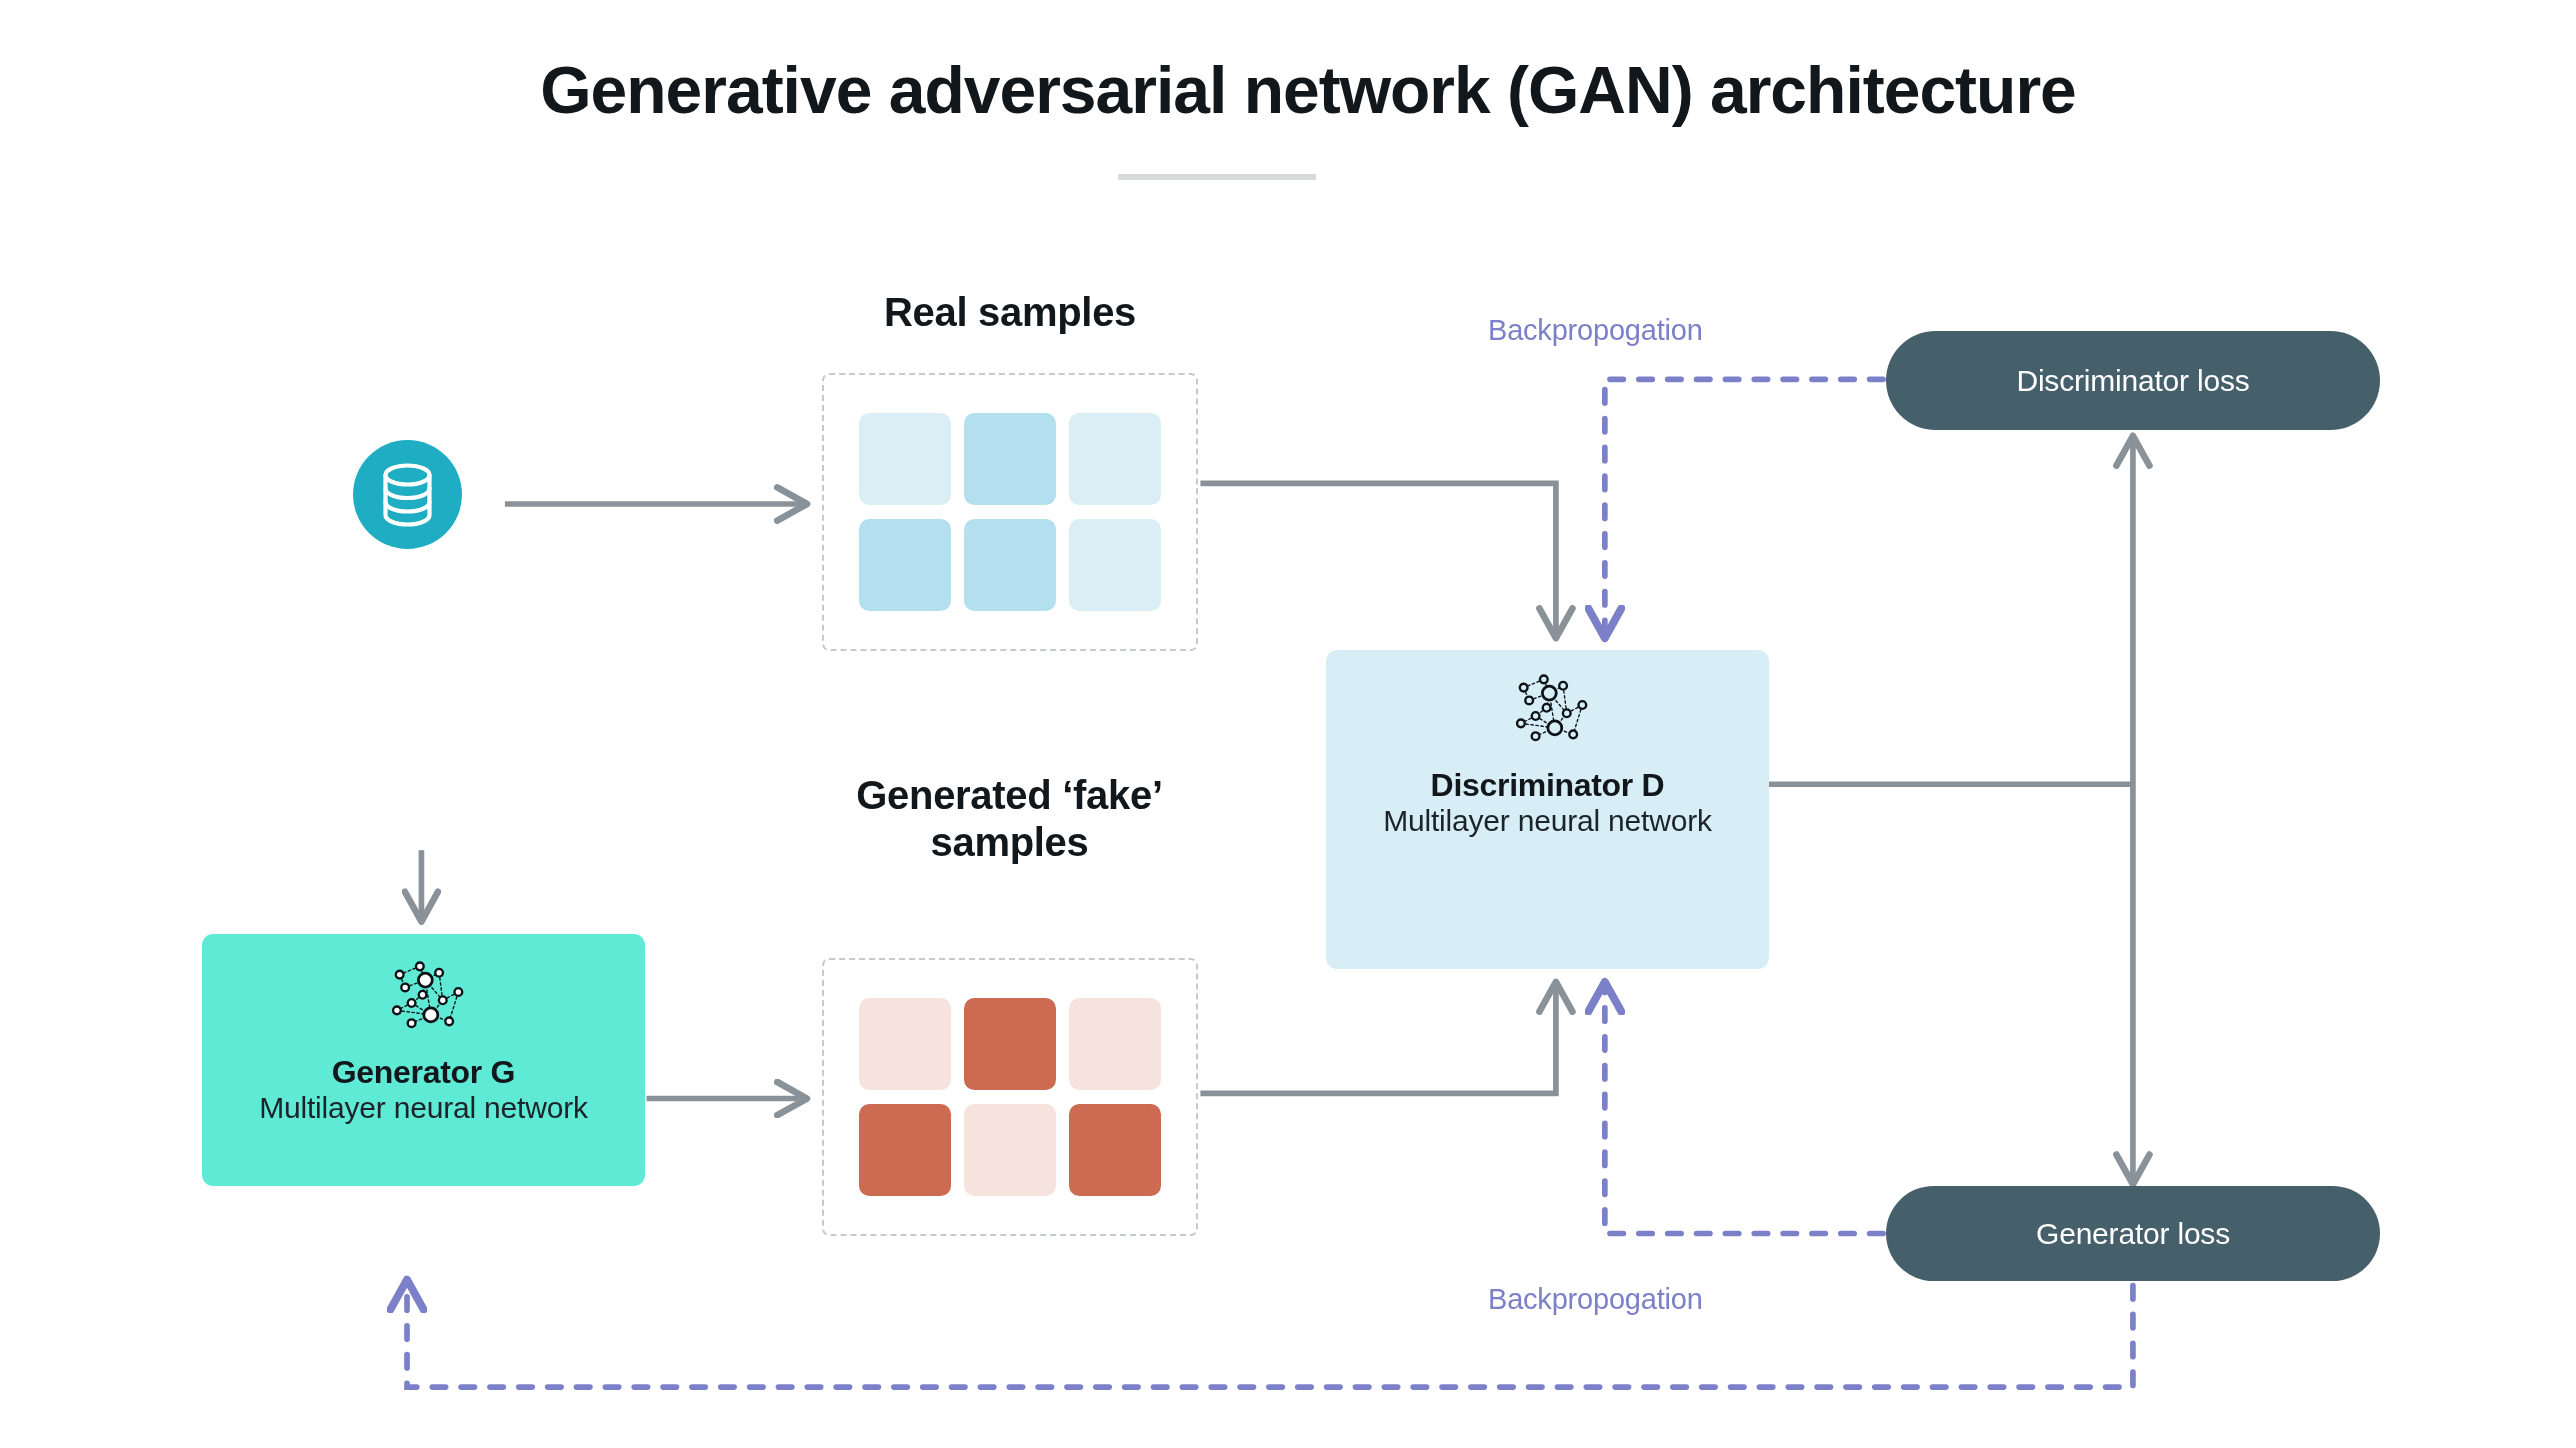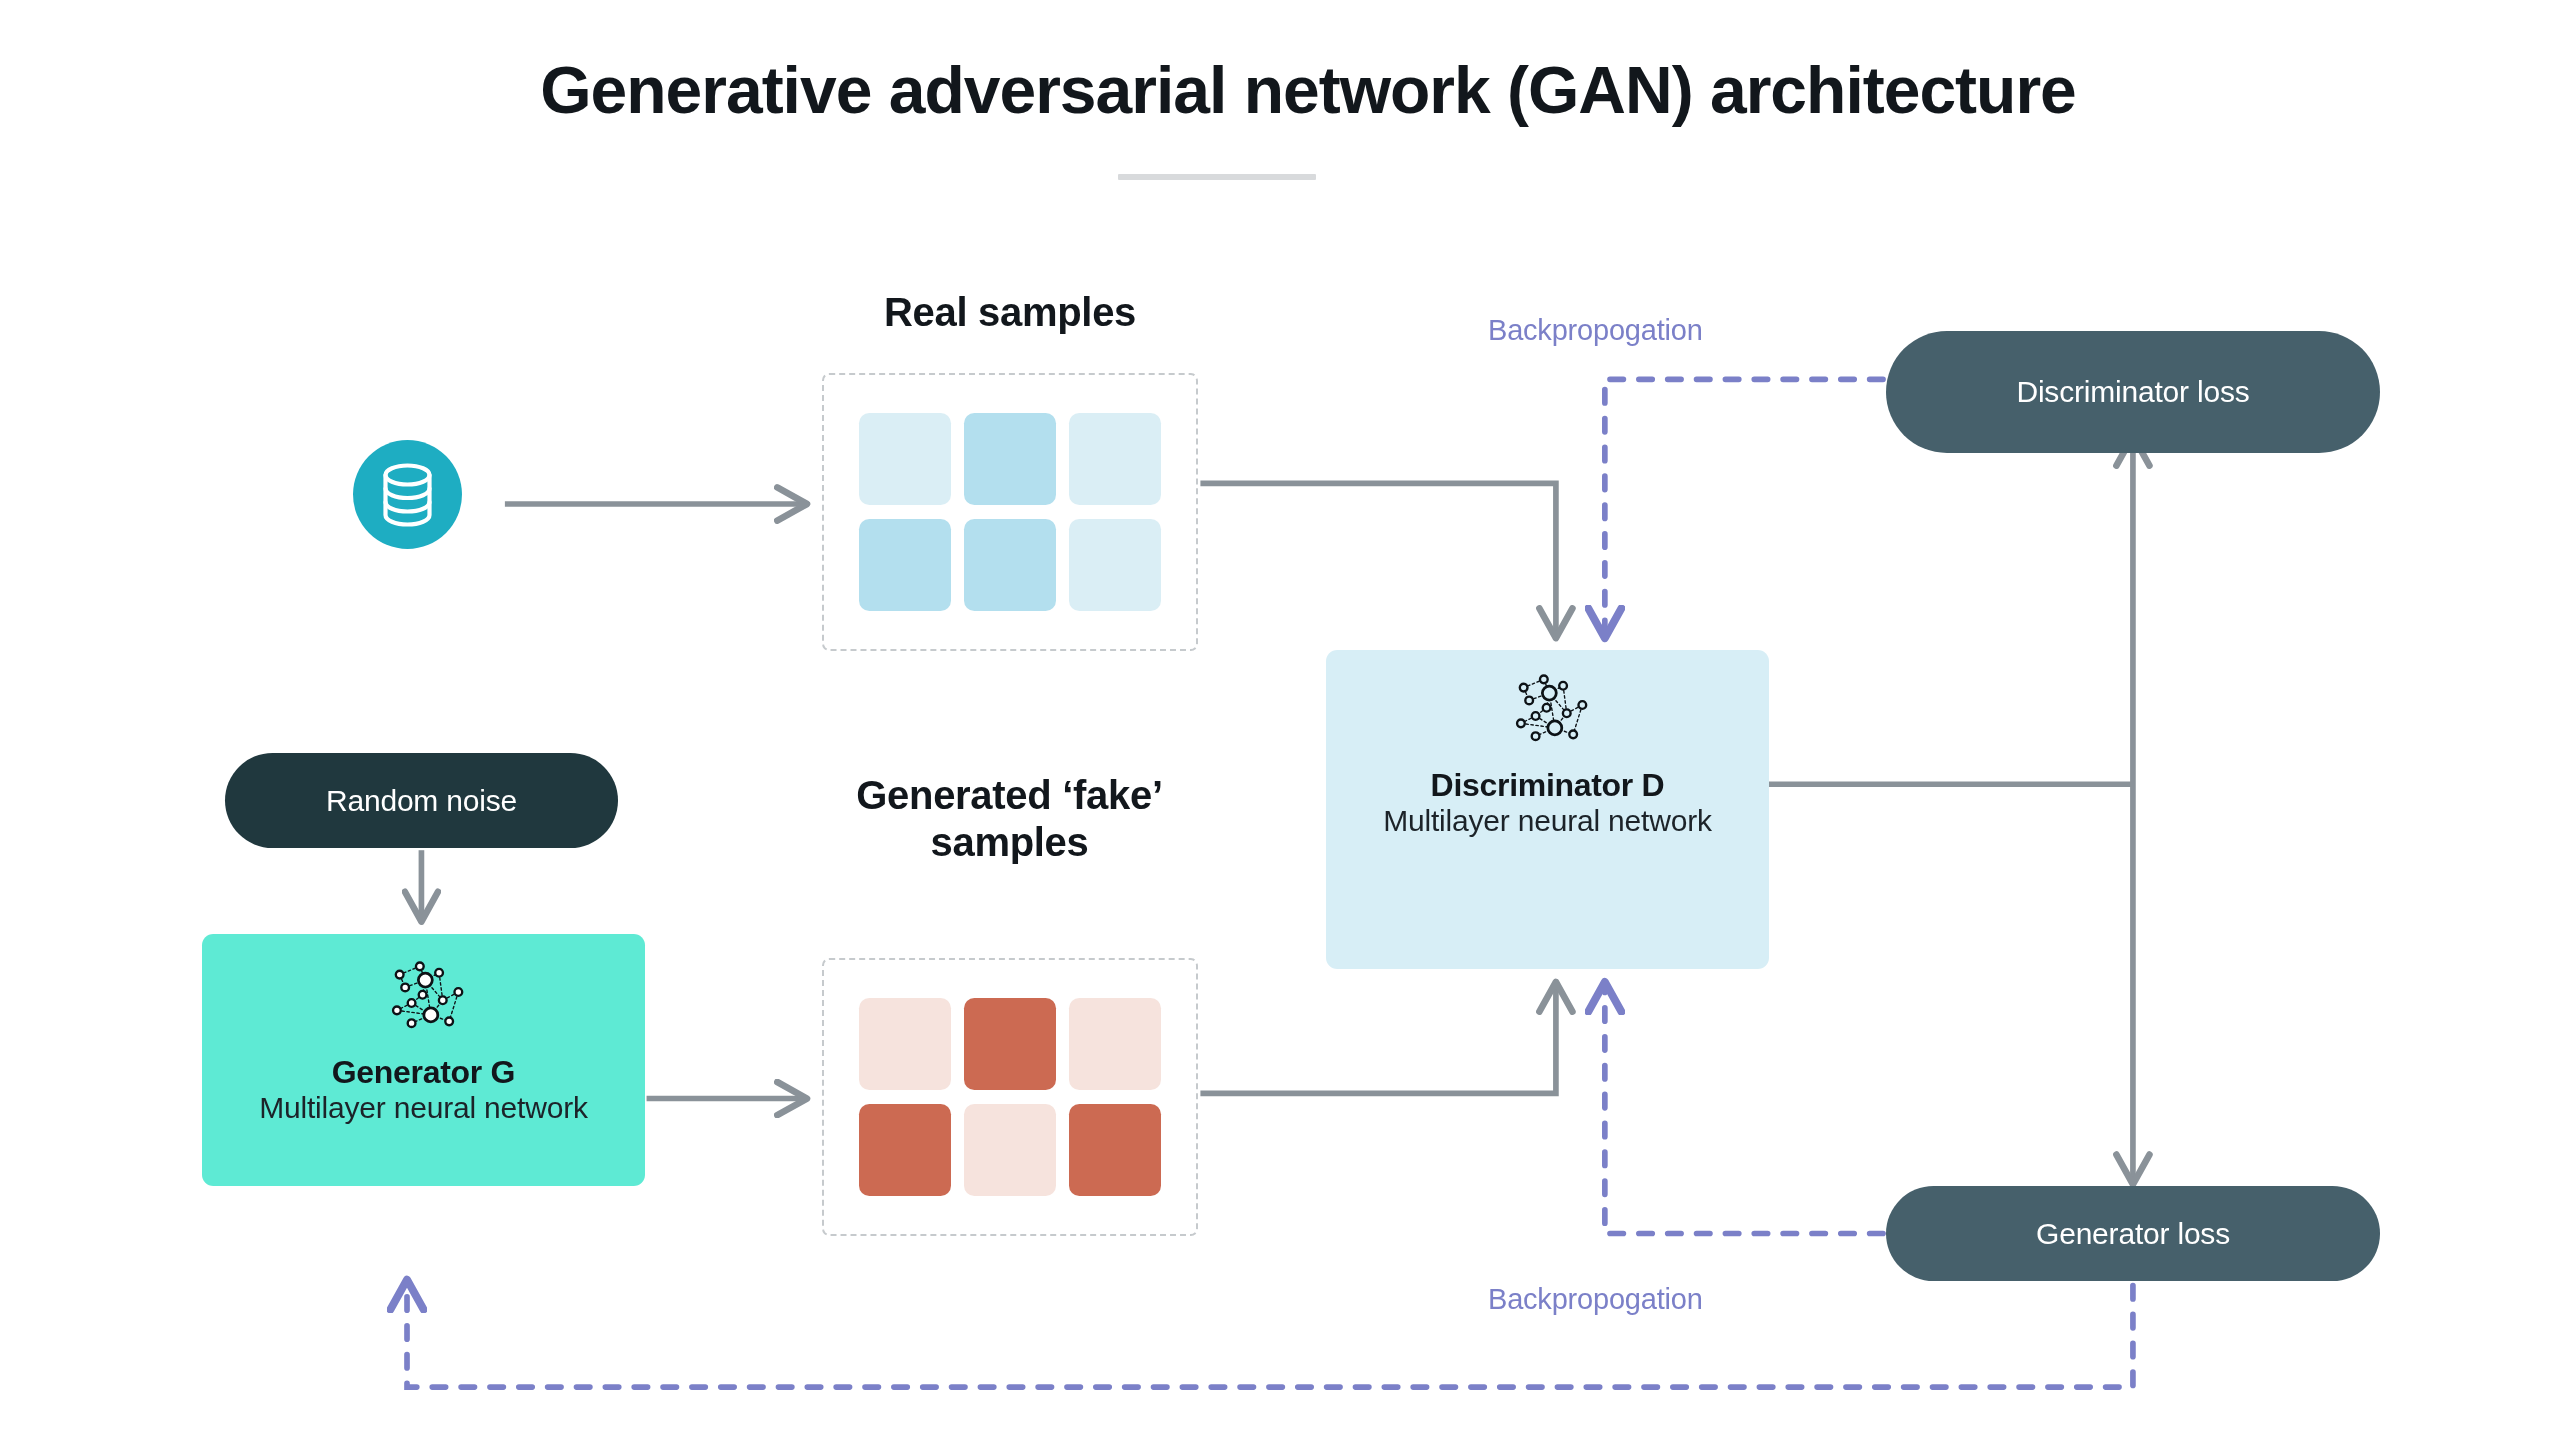--- a/index.html
+++ b/index.html
@@ -77,21 +77,21 @@
     letter-spacing:-0.2px;
     white-space:nowrap;
   }
   #pill-noise{
     left:225px; top:753px;
     width:393px; height:95px;
     background:#20383e;
   }
   #pill-dloss{
     left:1886px; top:331px;
-    width:494px; height:122px;
+    width:494px; height:99px;
     background:#46606b;
   }
   #pill-gloss{
     left:1886px; top:1186px;
     width:494px; height:95px;
     background:#46606b;
   }
   
   .nodebox{
     position:absolute;
@@ -204,21 +204,20 @@
 
   <div id="db-badge">
     <svg viewBox="0 0 60 66" xmlns="http://www.w3.org/2000/svg" fill="none" stroke="#ffffff" stroke-width="4.2" stroke-linecap="round" stroke-linejoin="round">
       <ellipse cx="30" cy="13" rx="22" ry="9.5"></ellipse>
       <path d="M8,13 L8,53 C8,58.3 17.8,62.5 30,62.5 C42.2,62.5 52,58.3 52,53 L52,13"></path>
       <path d="M8,26.5 C8,31.8 17.8,36 30,36 C42.2,36 52,31.8 52,26.5"></path>
       <path d="M8,40 C8,45.3 17.8,49.5 30,49.5 C42.2,49.5 52,45.3 52,40"></path>
     </svg>
   </div>
 
-  <div id="pill-noise" class="pill">Random noise</div>
 
   <div id="box-gen" class="nodebox">
     <svg class="nn-icon" viewBox="0 0 100 96" xmlns="http://www.w3.org/2000/svg">
       <g stroke="#0d1216" stroke-width="1.5" fill="none" stroke-dasharray="2.6 2.9" stroke-linecap="round">
         <path d="M46,8 L24,17 M46,8 L52,23 M24,17 L30,31 M30,31 L52,23
                  M52,23 L67,15 M52,23 L49,39 M52,23 L71,45 M52,23 L58,61
                  M49,39 L37,48 M37,48 L58,61 M37,48 L21,56
                  M21,56 L58,61 M58,61 L71,45 M71,45 L88,36
                  M88,36 L78,68 M58,61 L78,68 M58,61 L37,70 M67,15 L71,45"></path>
       </g>

